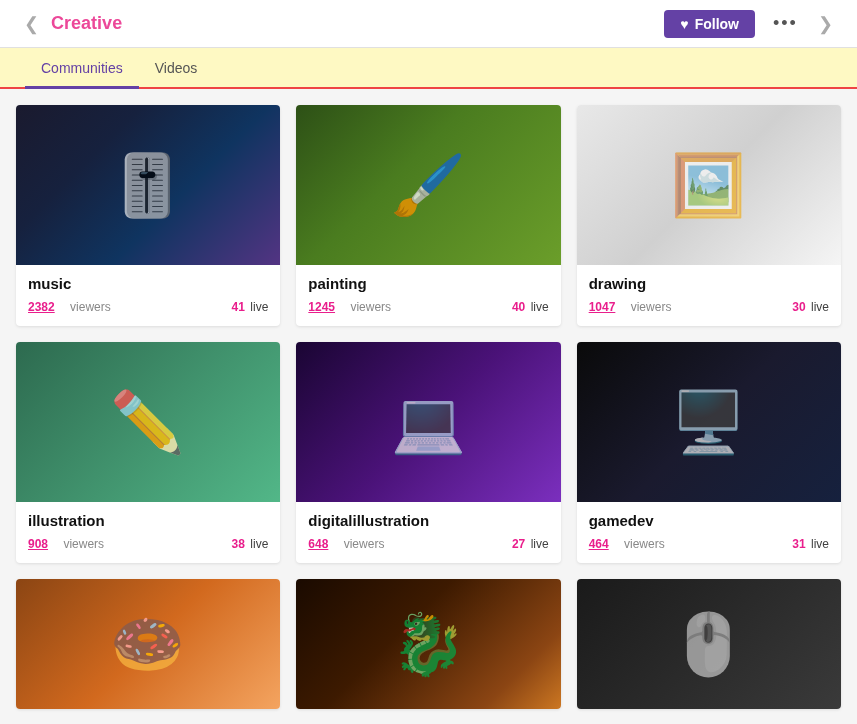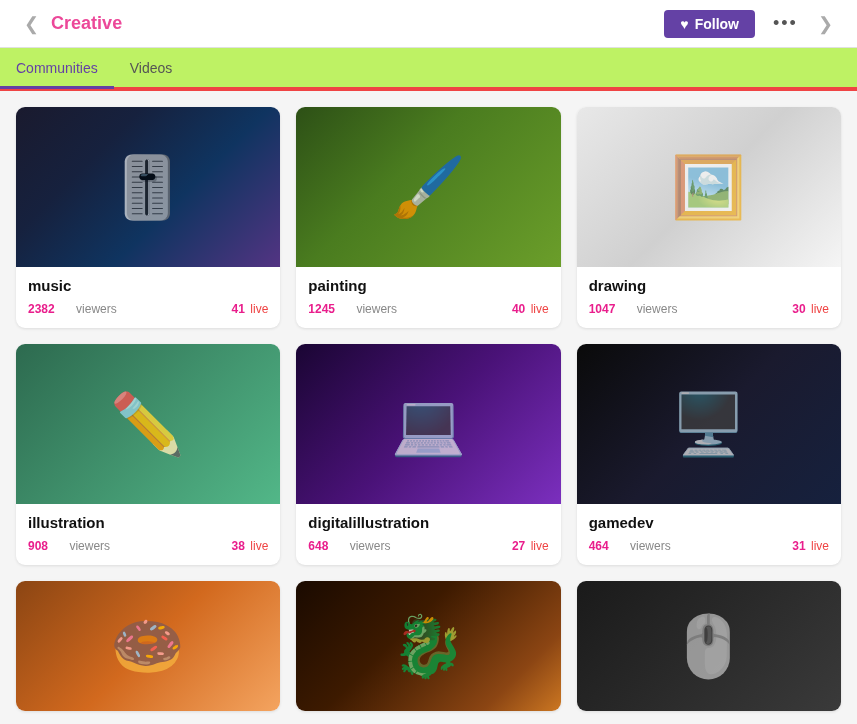--- a/index.html
+++ b/index.html
@@ -64,24 +64,24 @@
     .right-arrow {
       color: #aaa;
       font-size: 18px;
       cursor: pointer;
       padding: 4px 8px;
       margin-left: 4px;
     }
 
     
     .tabs {
-      background: #bef264;
+      background: #fef9c3;
       display: flex;
-      padding: 0 0;
-      border-bottom: 4px solid #ef4444;
+      padding: 0 25px;
+      border-bottom: 2px solid #ef4444;
     }
     .tab {
       padding: 12px 16px 10px;
       font-size: 14px;
       color: #555;
       cursor: pointer;
       border-bottom: 3px solid transparent;
       margin-bottom: -2px;
       font-weight: 500;
       text-decoration: none;
@@ -94,21 +94,21 @@
     
     .grid-container {
       padding: 16px;
       display: grid;
       grid-template-columns: repeat(3, 1fr);
       gap: 16px;
     }
 
     .card {
       background: #fff;
-      border-radius: 9px;
+      border-radius: 4px;
       overflow: hidden;
       box-shadow: 0 1px 3px rgba(0,0,0,0.1);
       cursor: pointer;
     }
     .card-image {
       width: 100%;
       height: 160px;
       object-fit: cover;
       display: block;
       position: relative;
@@ -246,32 +246,33 @@
     .card-stats {
       display: flex;
       justify-content: space-between;
       align-items: center;
       font-size: 12px;
       color: #888;
     }
     .viewers-count {
       color: #e91e8c;
       font-weight: 600;
+      text-decoration: underline;
     }
     .viewers-label {
       color: #888;
-      margin-left: 18px;
+      margin-left: 12px;
     }
     .live-count {
       color: #e91e8c;
       font-weight: 600;
       margin-top: 43px;
     }
     .live-label {
-      color: #ef4444;
+      color: #404040;
       margin-left: 2px;
     }
   </style>
 </head>
 <body>
 
 <div class="header">
   <span class="nav-arrow">❮</span>
   <span class="header-title">Creative</span>
   <button class="follow-btn">

